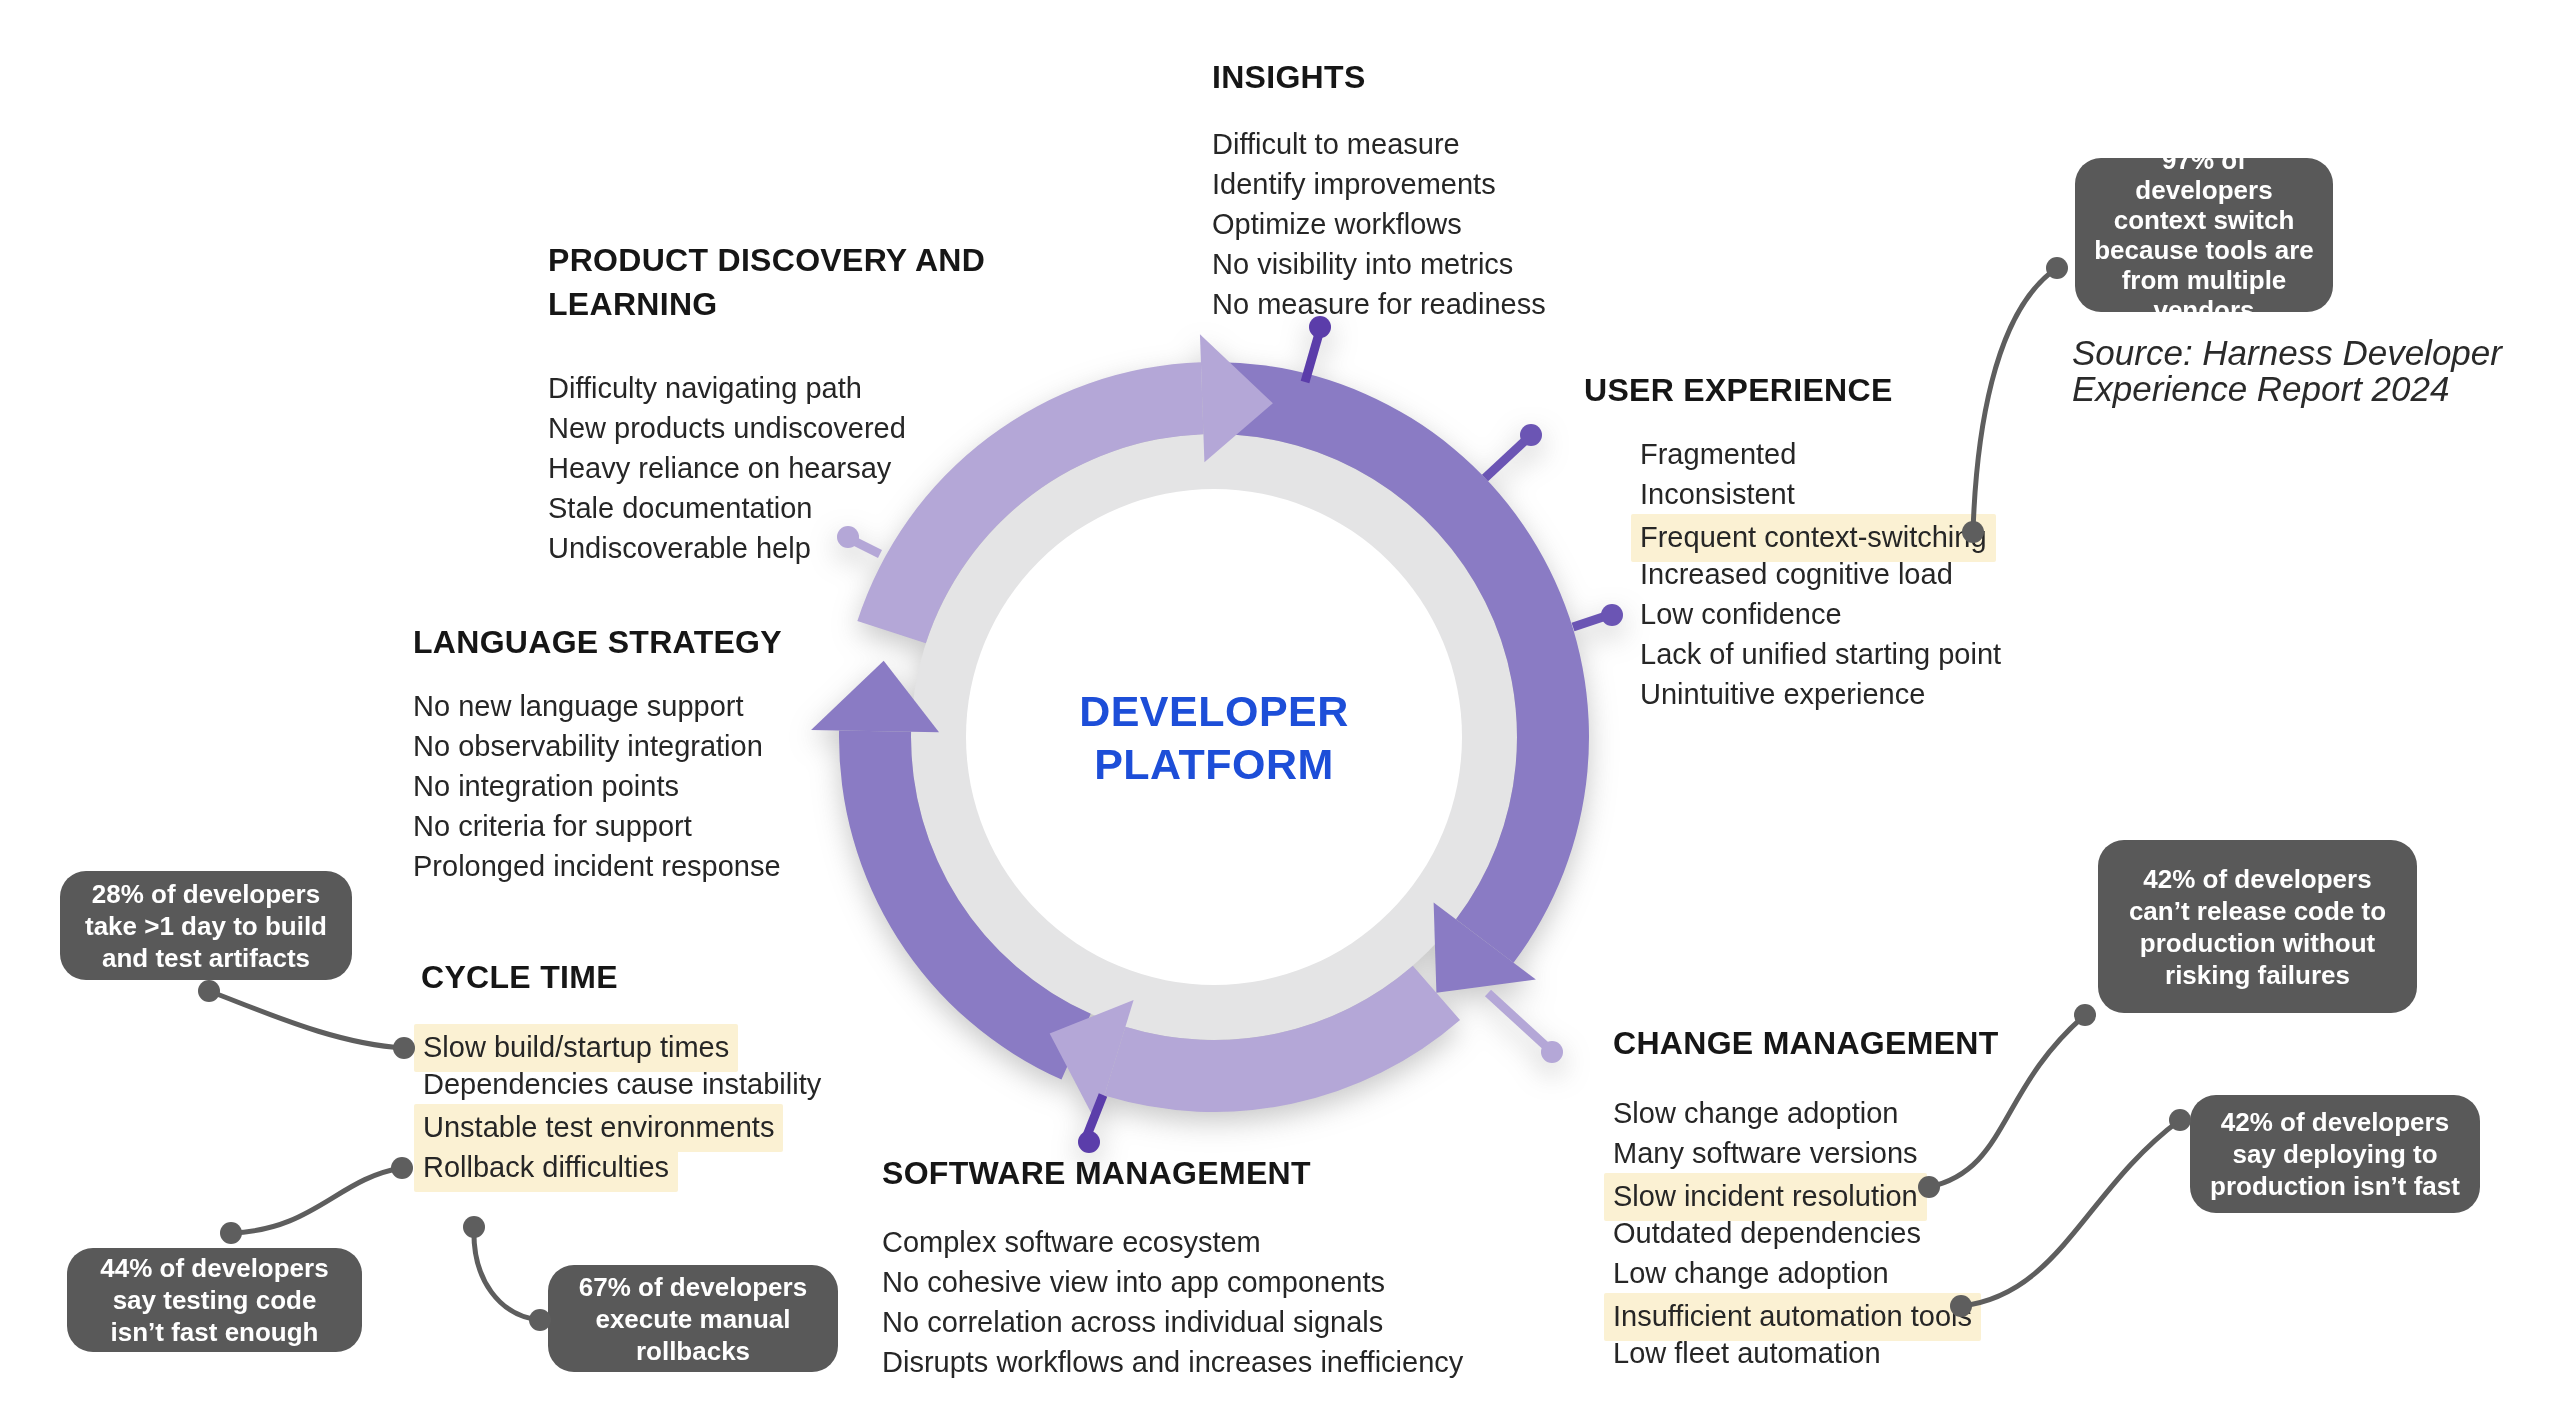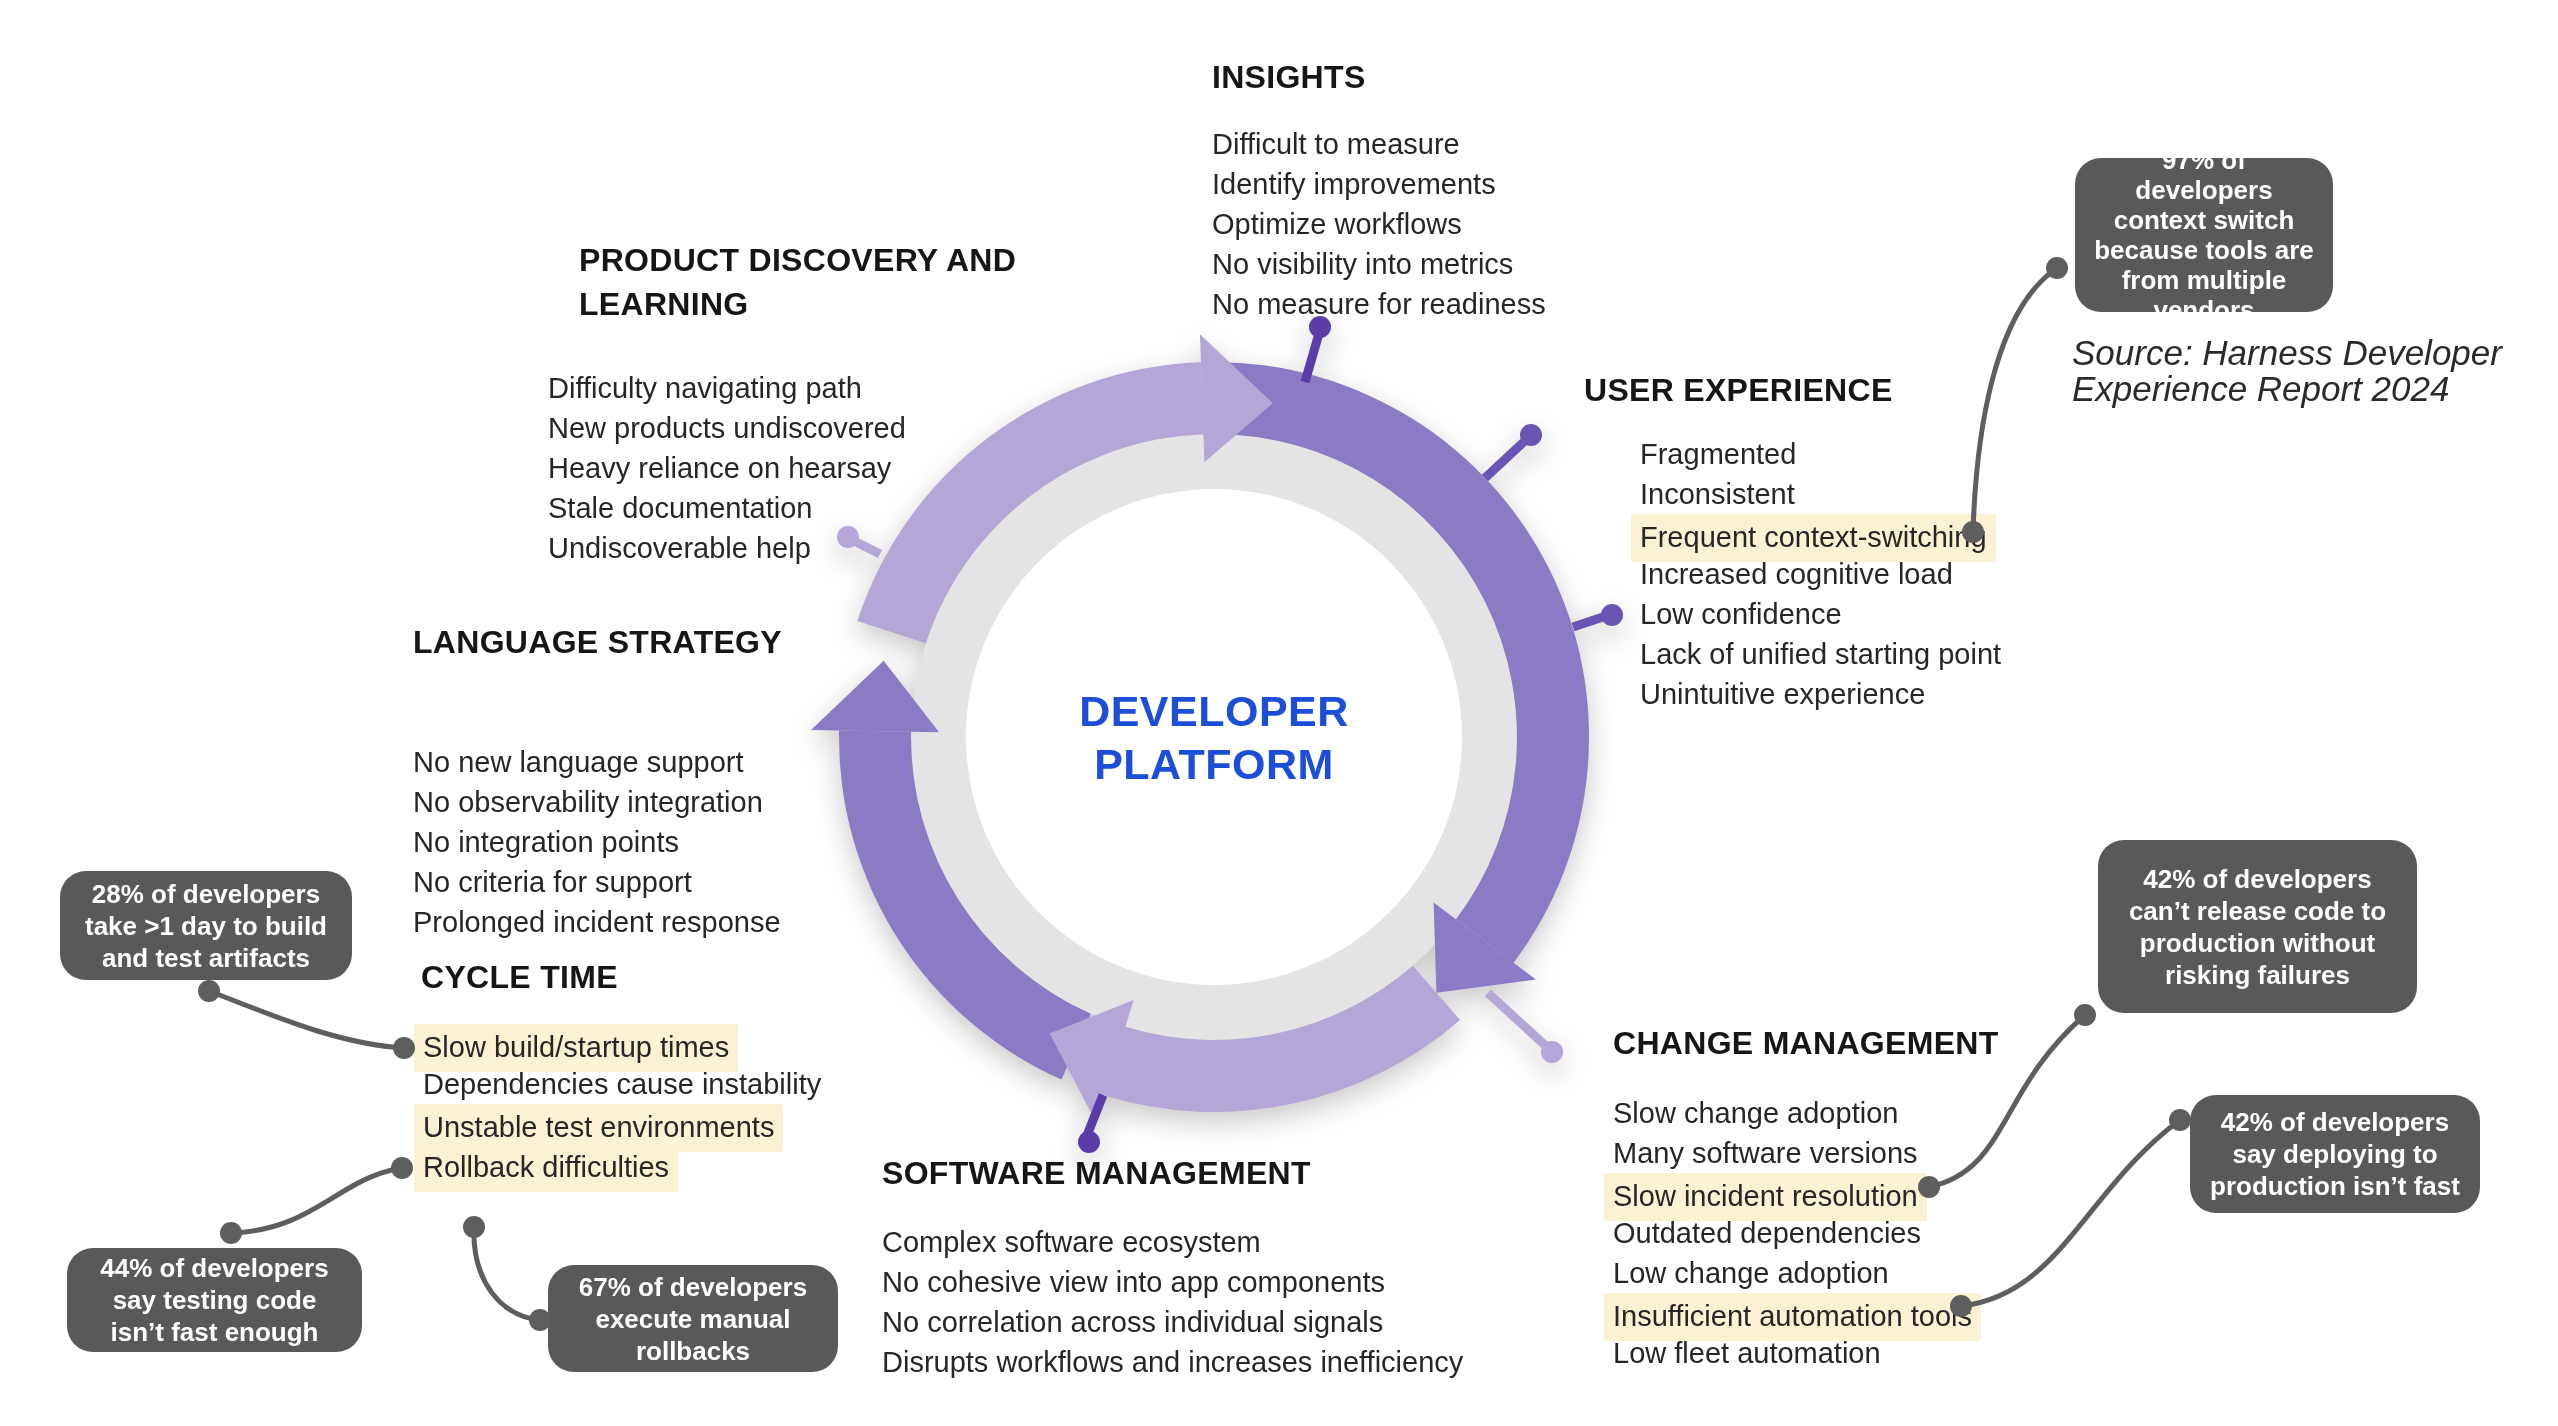--- a/index.html
+++ b/index.html
@@ -58,31 +58,31 @@
 
   <div class="abs section-title" style="left:1212px;top:55px;">INSIGHTS</div>
   <div class="abs items" style="left:1212px;top:124px;">
       <div class="item"><span class="t">Difficult to measure</span></div>
       <div class="item"><span class="t">Identify improvements</span></div>
       <div class="item"><span class="t">Optimize workflows</span></div>
       <div class="item"><span class="t">No visibility into metrics</span></div>
       <div class="item"><span class="t">No measure for readiness</span></div>
     </div>
 
-  <div class="abs section-title" style="left:579px;top:238px;width:440px;">PRODUCT DISCOVERY AND LEARNING</div>
+  <div class="abs section-title" style="left:548px;top:238px;width:440px;">PRODUCT DISCOVERY AND LEARNING</div>
   <div class="abs items" style="left:548px;top:368px;">
       <div class="item"><span class="t">Difficulty navigating path</span></div>
       <div class="item"><span class="t">New products undiscovered</span></div>
       <div class="item"><span class="t">Heavy reliance on hearsay</span></div>
       <div class="item"><span class="t">Stale documentation</span></div>
       <div class="item"><span class="t">Undiscoverable help</span></div>
     </div>
 
   <div class="abs section-title" style="left:413px;top:620px;">LANGUAGE STRATEGY</div>
-  <div class="abs items" style="left:413px;top:742px;">
+  <div class="abs items" style="left:413px;top:686px;">
       <div class="item"><span class="t">No new language support</span></div>
       <div class="item"><span class="t">No observability integration</span></div>
       <div class="item"><span class="t">No integration points</span></div>
       <div class="item"><span class="t">No criteria for support</span></div>
       <div class="item"><span class="t">Prolonged incident response</span></div>
     </div>
 
   <div class="abs section-title" style="left:421px;top:955px;">CYCLE TIME</div>
   <div class="abs items" style="left:423px;top:1024px;">
       <div class="item"><span class="t hl">Slow build/startup times</span></div>

